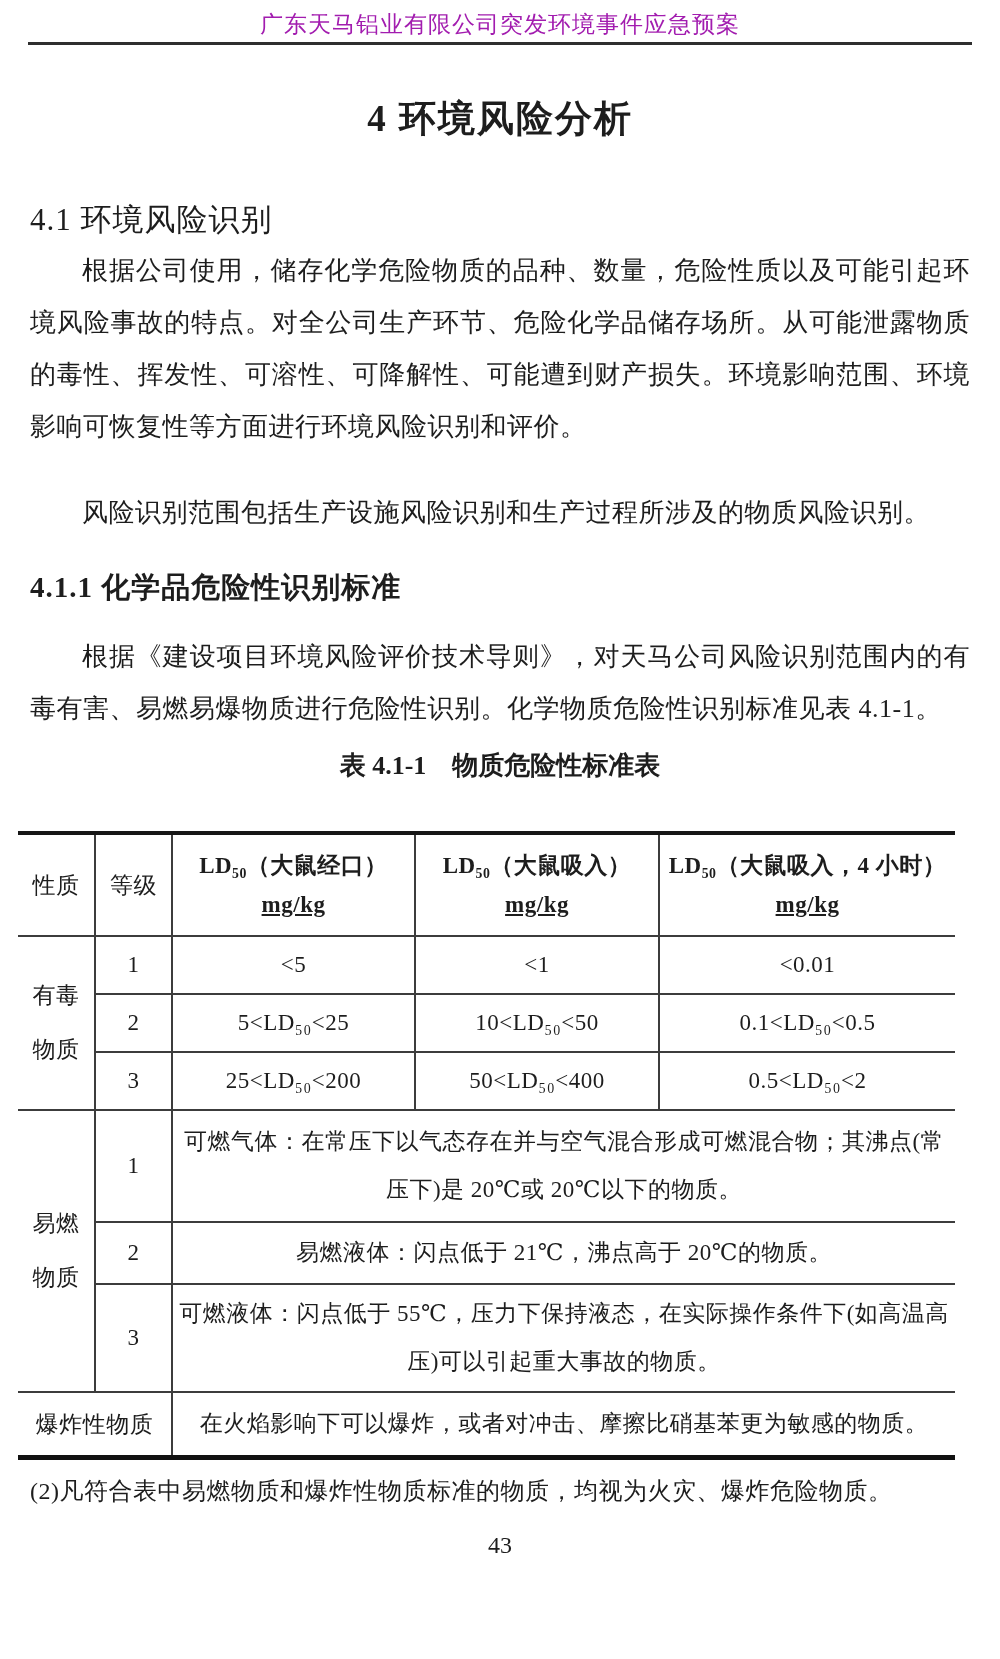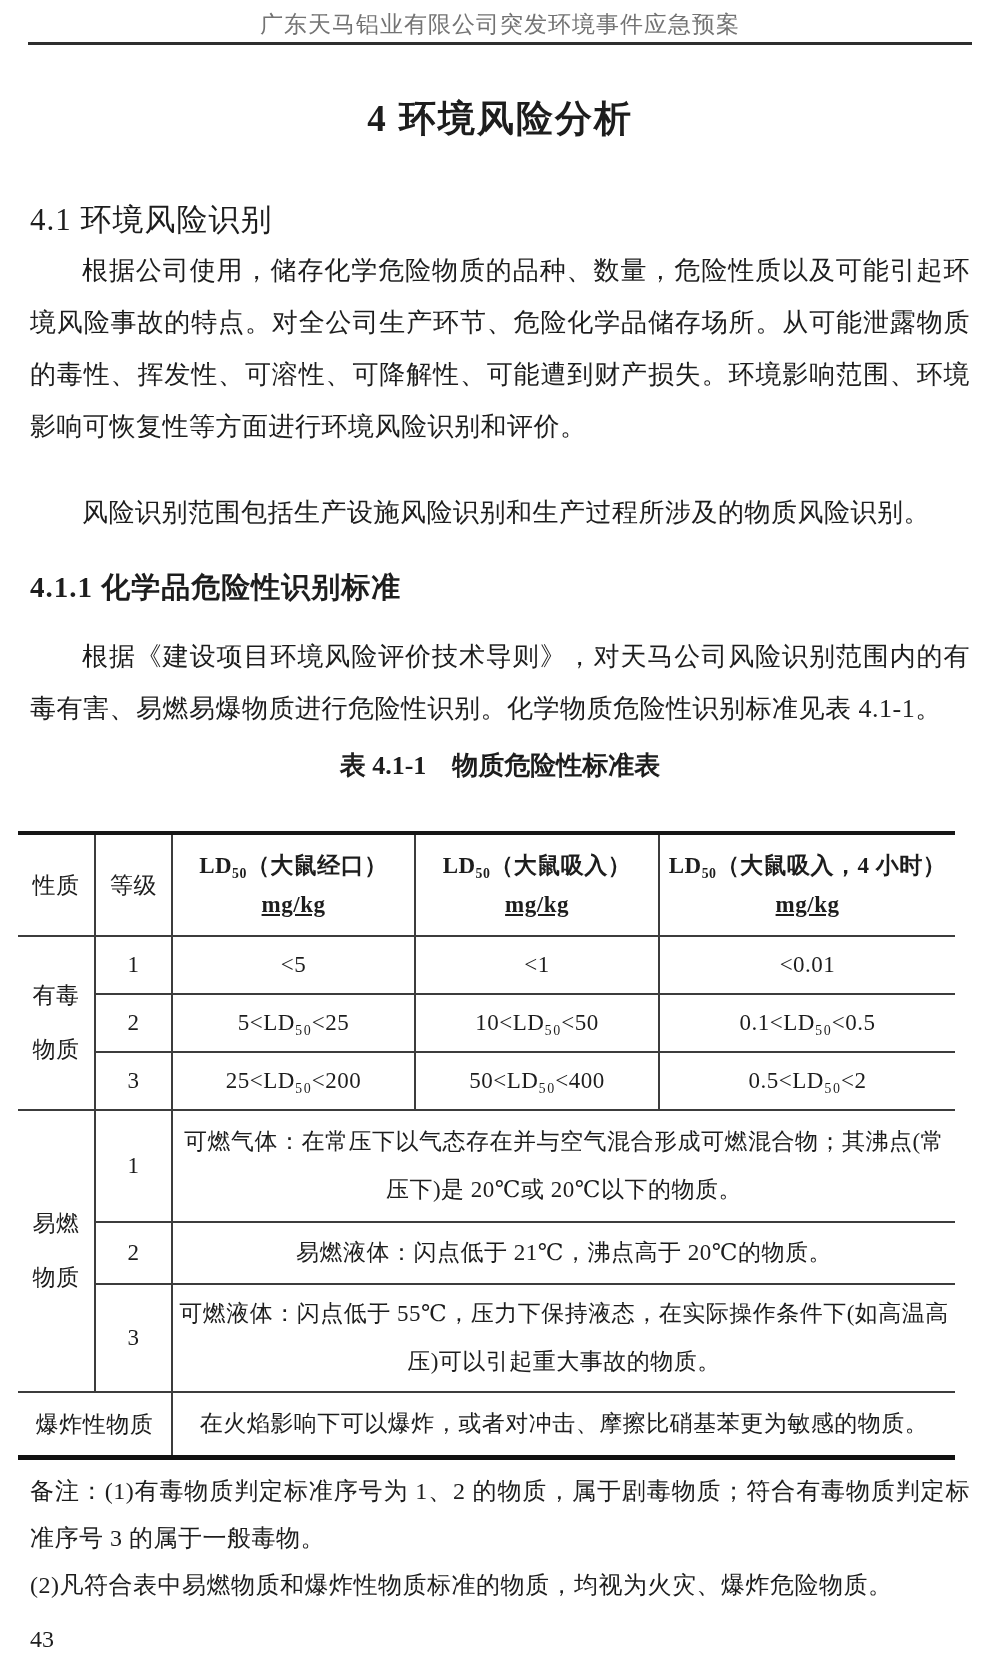--- a/index.html
+++ b/index.html
@@ -2,21 +2,21 @@
 <html><head>
 <meta charset="utf-8">
 <style>
   html,body{margin:0;padding:0;}
   body{
     width:1000px;height:1659px;background:#ffffff;color:#1d1d1d;
     font-family:"Liberation Serif","DejaVu Serif",serif;
     overflow:hidden;box-sizing:border-box;
   }
   .content{padding:0 30px;}
-  .page-header{padding-top:12px;text-align:center;font-size:23px;line-height:26px;letter-spacing:1px;color:#737373;}
+  .page-header{padding-top:12px;text-align:center;font-size:23px;line-height:26px;letter-spacing:1px;color:#a21caf;}
   .header-rule{height:0;border-bottom:3px solid #2e2e2e;margin:4px -2px 0 -2px;}
   .doc-title{margin-top:52px;font-size:37px;font-weight:bold;text-align:center;line-height:44px;letter-spacing:2px;}
   .h2{margin-top:60px;font-size:31px;font-weight:normal;line-height:38px;letter-spacing:1px;}
   .h3{margin-top:30px;font-size:29px;font-weight:bold;line-height:36px;letter-spacing:1px;}
   .body-p{margin:0;font-size:26px;line-height:52px;text-align:justify;letter-spacing:0.5px;}
   .indent{text-indent:2em;}
   .p1{margin-top:34px;}
   .p2{margin-top:6px;}
   .p3{margin-top:26px;}
   .caption{margin-top:14px;font-size:26px;font-weight:bold;text-align:center;line-height:34px;}
@@ -39,21 +39,21 @@
   .th-plain{font-weight:normal;}
   .toxic-row td{height:52px;}
   .cat-cell{line-height:54px;}
   .flam-row1 td{height:106px;}
   .flam-row2 td{height:56px;}
   .flam-row3 td{height:102px;}
   .expl-row td{height:58px;}
   .desc-cell{line-height:48px;}
   .notes{margin-top:8px;}
   .note-p{margin:0;font-size:24px;line-height:47px;text-align:justify;letter-spacing:0.5px;}
-  .page-number{margin-top:16px;font-size:24px;line-height:28px;}
+  .page-number{margin-top:16px;text-align:center;font-size:24px;line-height:28px;}
 </style>
 </head>
 <body>
 
 <div class="content">
 
   <div class="page-header">广东天马铝业有限公司突发环境事件应急预案</div>
   <div class="header-rule"></div>
 
   <div class="doc-title">4 环境风险分析</div>
@@ -136,19 +136,18 @@
       </tr>
 
       <tr class="expl-row">
         <td colspan="2">爆炸性物质</td>
         <td colspan="3" class="desc-cell">在火焰影响下可以爆炸，或者对冲击、摩擦比硝基苯更为敏感的物质。</td>
       </tr>
     </tbody>
   </table>
 
   <div class="notes">
-    <p class="note-p">备注：(1)有毒物质判定标准序号为 1、2 的物质，属于剧毒物质；符合有毒物质判定标准序号 3 的属于一般毒物。</p>
     <p class="note-p">(2)凡符合表中易燃物质和爆炸性物质标准的物质，均视为火灾、爆炸危险物质。</p>
   </div>
 
   <div class="page-number">43</div>
 
 </div>
 
 </body></html>

